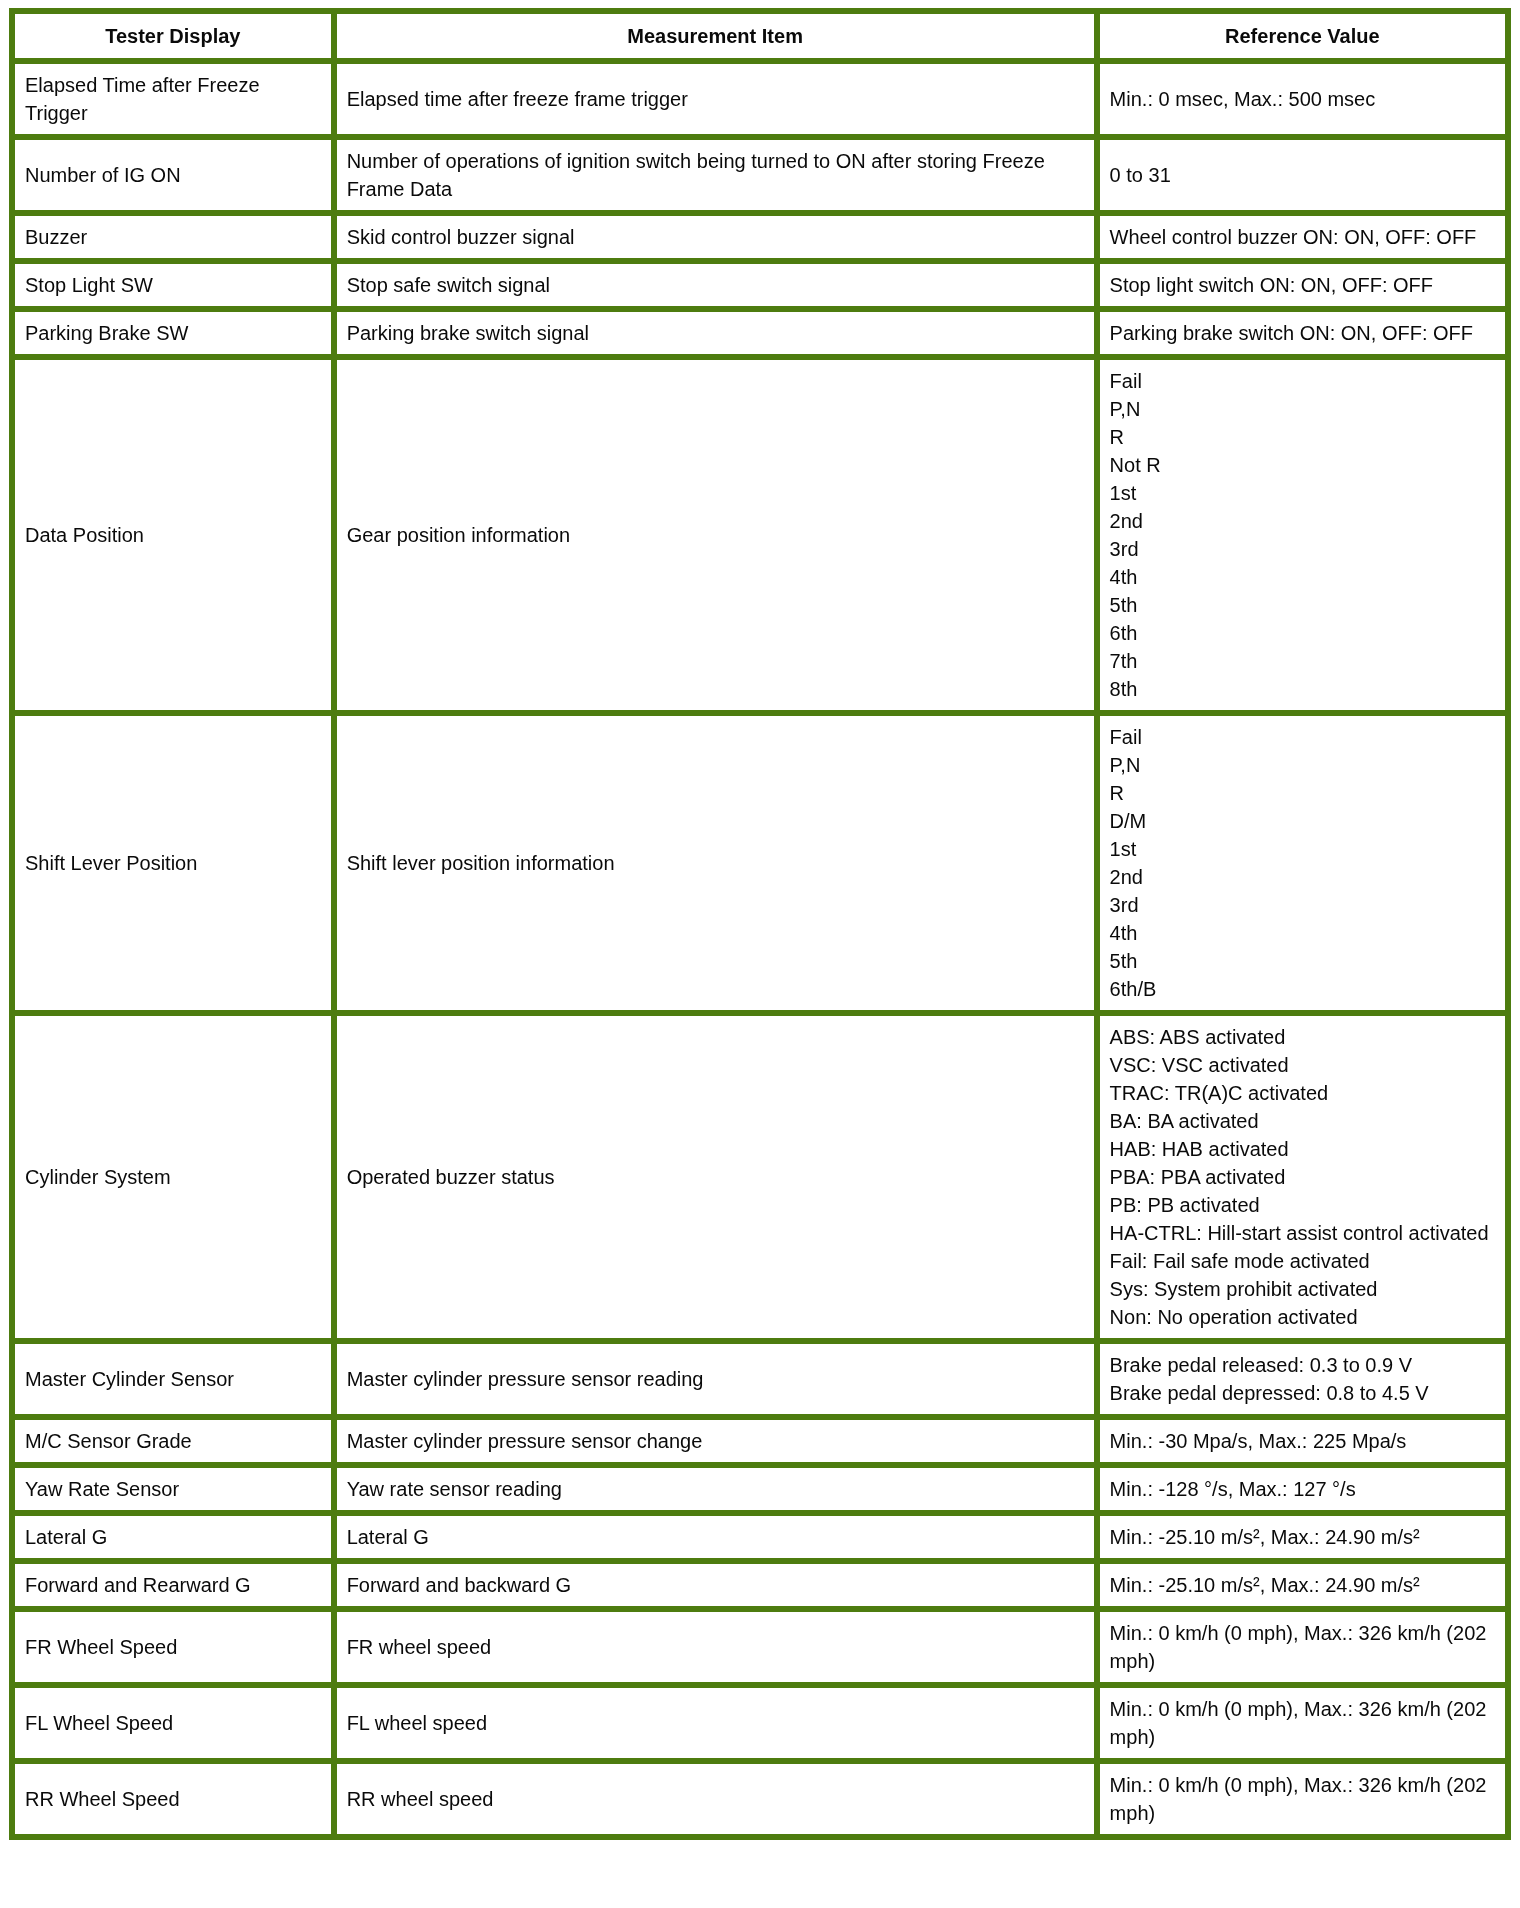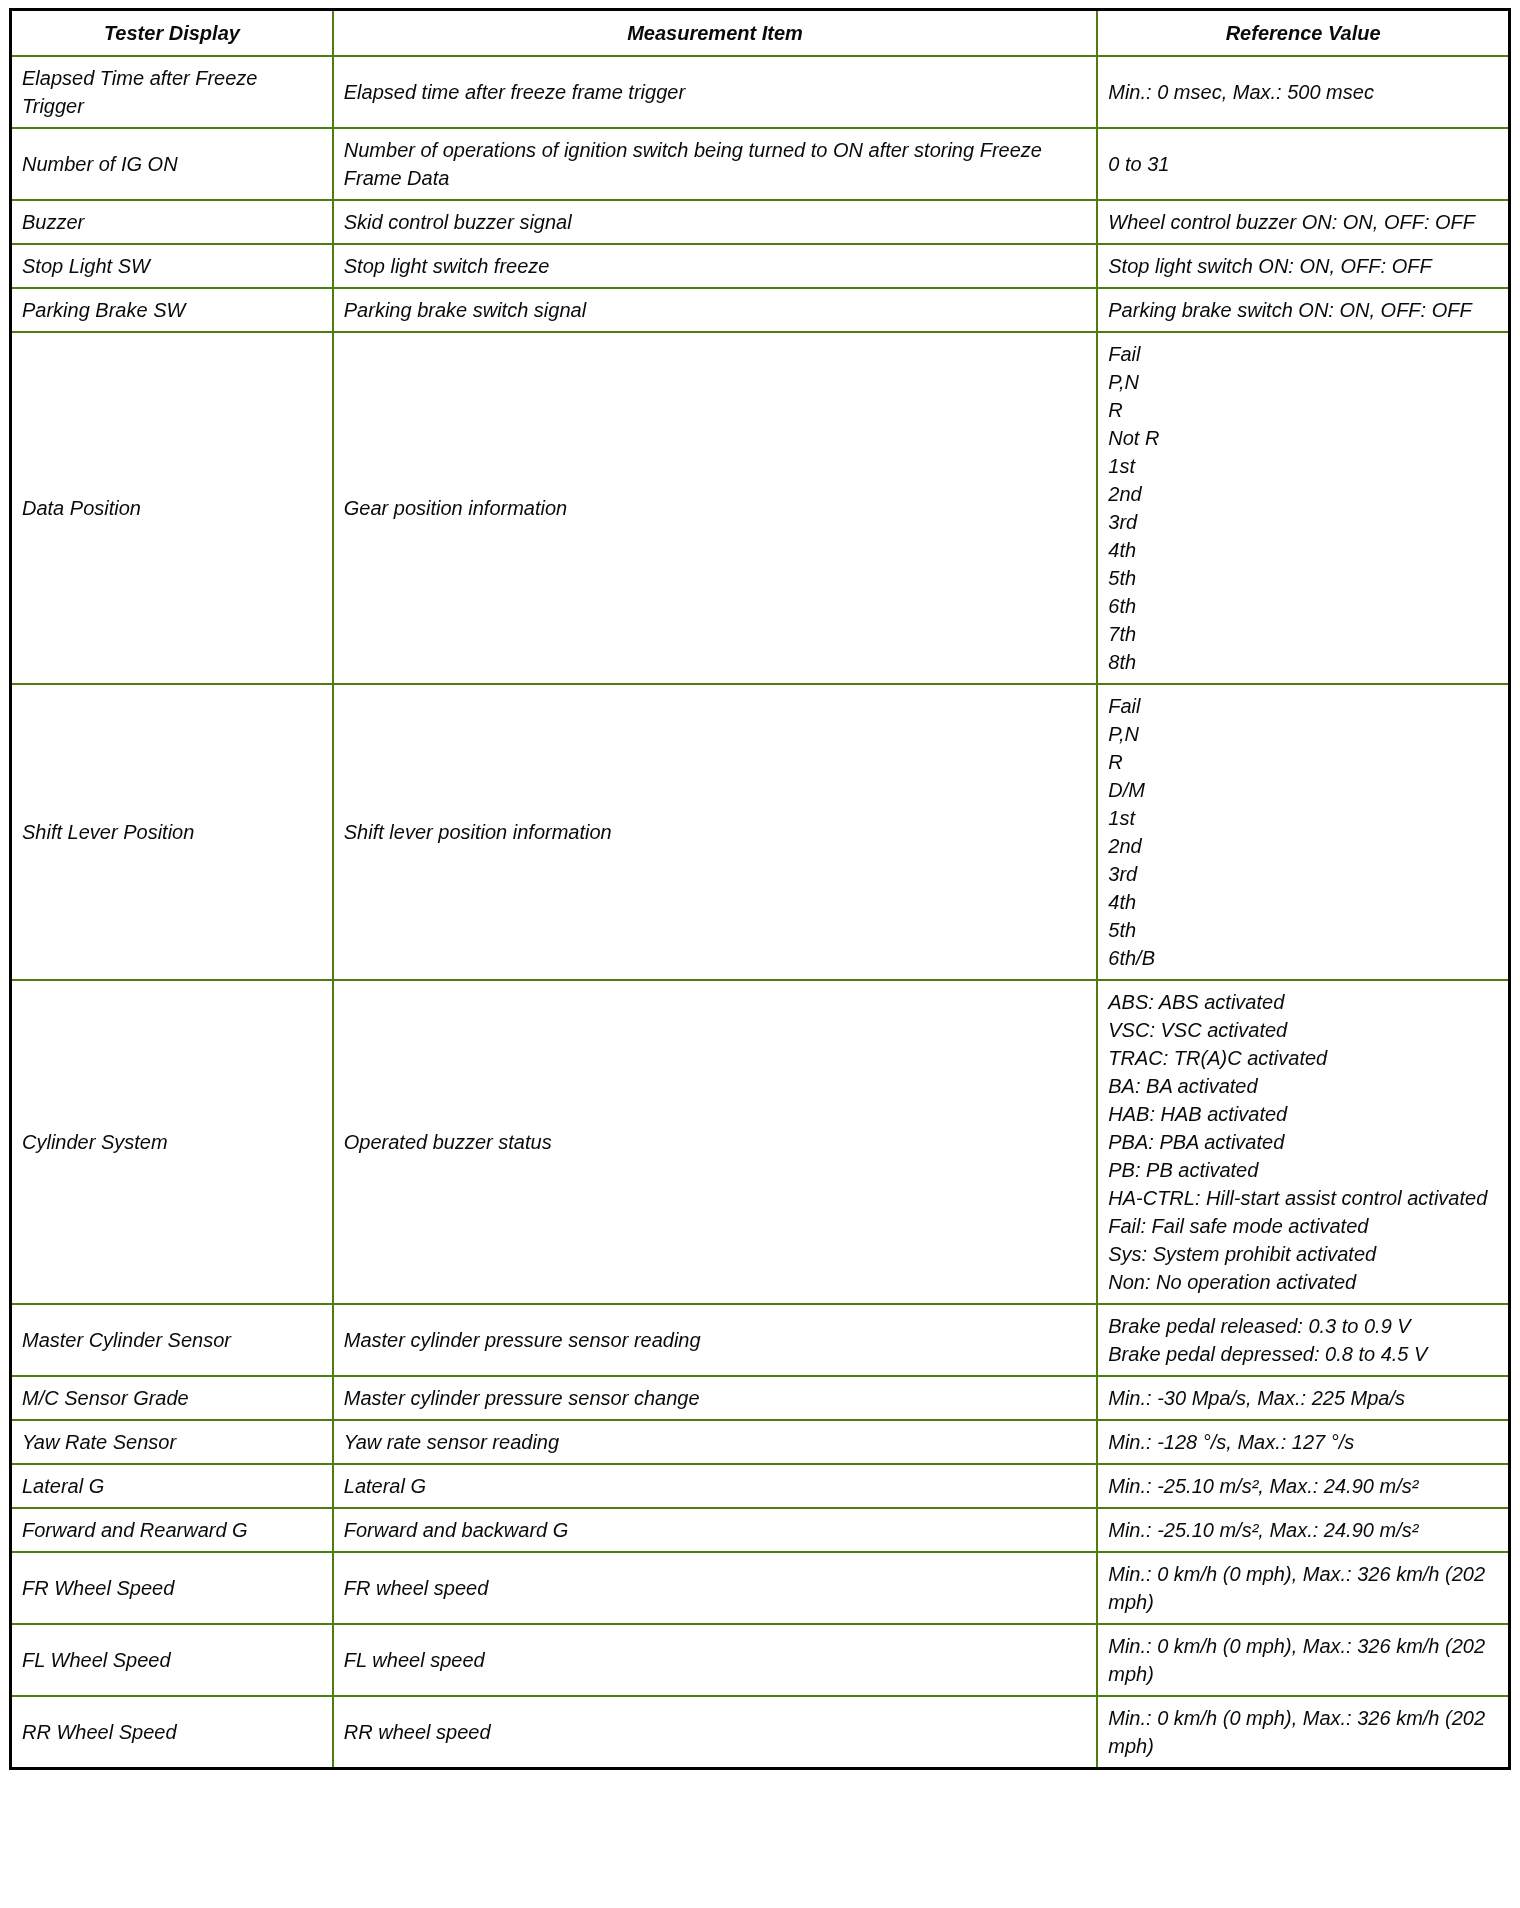--- a/index.html
+++ b/index.html
@@ -15,27 +15,26 @@
     padding: 8px 9px;
   }
   table.data-table {
     width: 100%;
     border-collapse: collapse;
     border: 3px solid #000000;
     table-layout: fixed;
   }
   table.data-table th,
   table.data-table td {
-    border: 2px solid #4d7c0f;
+    border: 6px solid #4d7c0f;
     font-size: 20px;
     line-height: 1.4;
     padding: 7px 10px;
     vertical-align: middle;
     word-wrap: break-word;
-    font-style: italic;
   }
   table.data-table th {
     font-weight: bold;
     text-align: center;
     padding: 8px 10px;
   }
   td.col-tester  { width: 21.5%; }
   td.col-item    { width: 51%; }
   td.col-ref     { width: 27.5%; white-space: pre-line; }
   th.col-tester  { width: 21.5%; }
@@ -65,21 +64,21 @@
           <td class="col-item">Number of operations of ignition switch being turned to ON after storing Freeze Frame Data</td>
           <td class="col-ref">0 to 31</td>
         </tr>
         <tr>
           <td class="col-tester">Buzzer</td>
           <td class="col-item">Skid control buzzer signal</td>
           <td class="col-ref">Wheel control buzzer ON: ON, OFF: OFF</td>
         </tr>
         <tr>
           <td class="col-tester">Stop Light SW</td>
-          <td class="col-item">Stop light switch freeze</td>
+          <td class="col-item">Stop safe switch signal</td>
           <td class="col-ref">Stop light switch ON: ON, OFF: OFF</td>
         </tr>
         <tr>
           <td class="col-tester">Parking Brake SW</td>
           <td class="col-item">Parking brake switch signal</td>
           <td class="col-ref">Parking brake switch ON: ON, OFF: OFF</td>
         </tr>
         <tr>
           <td class="col-tester">Data Position</td>
           <td class="col-item">Gear position information</td>

